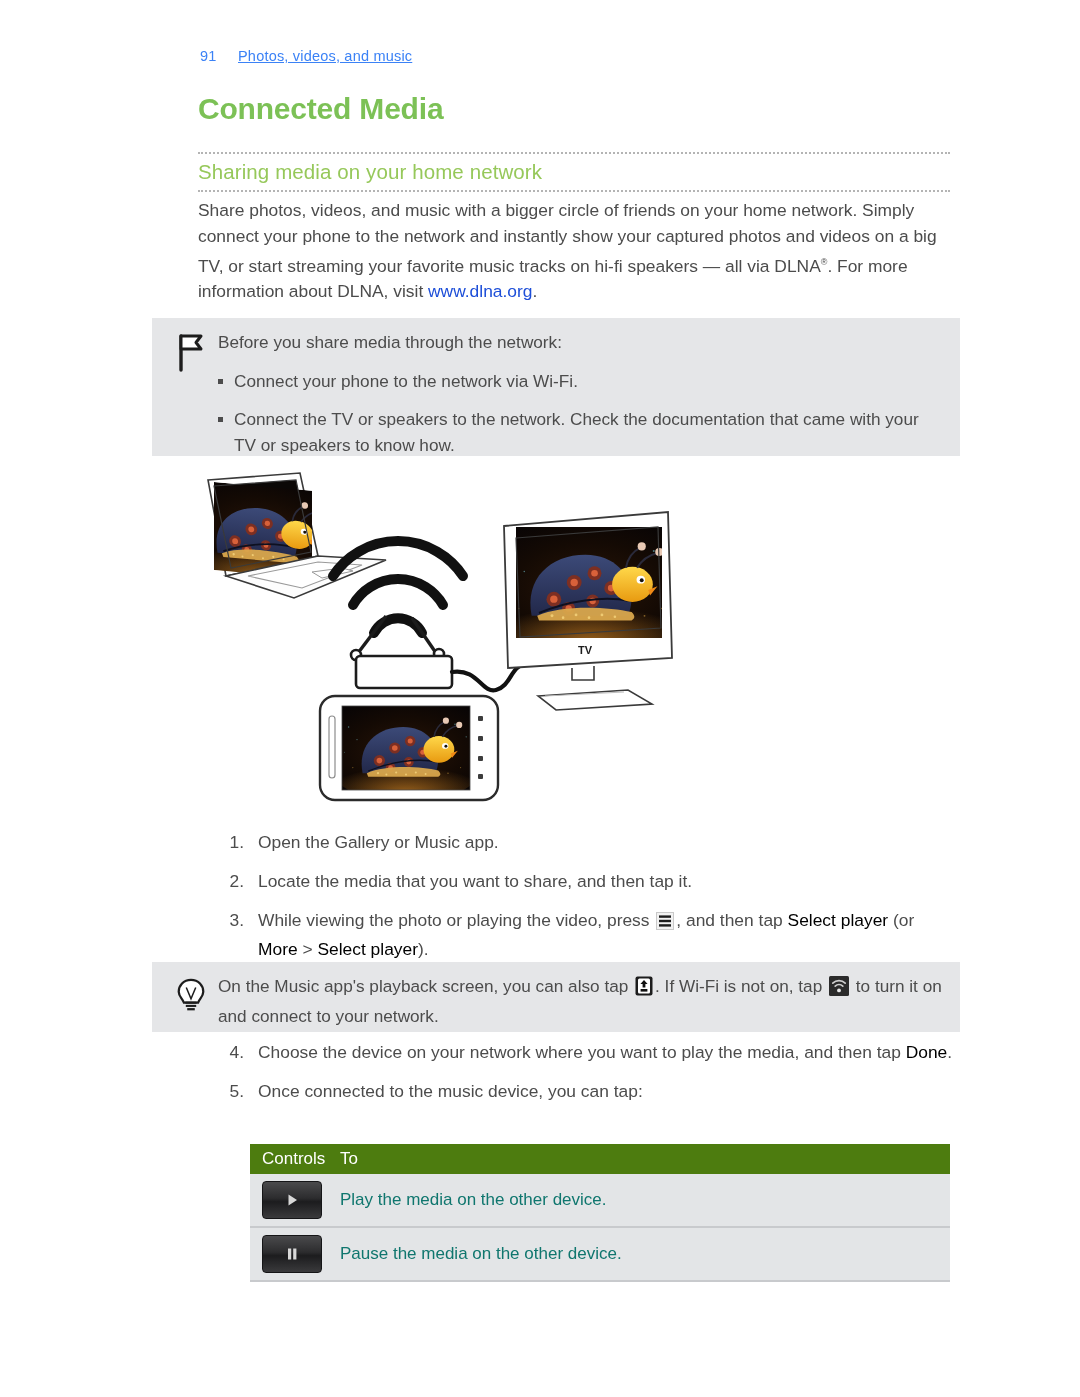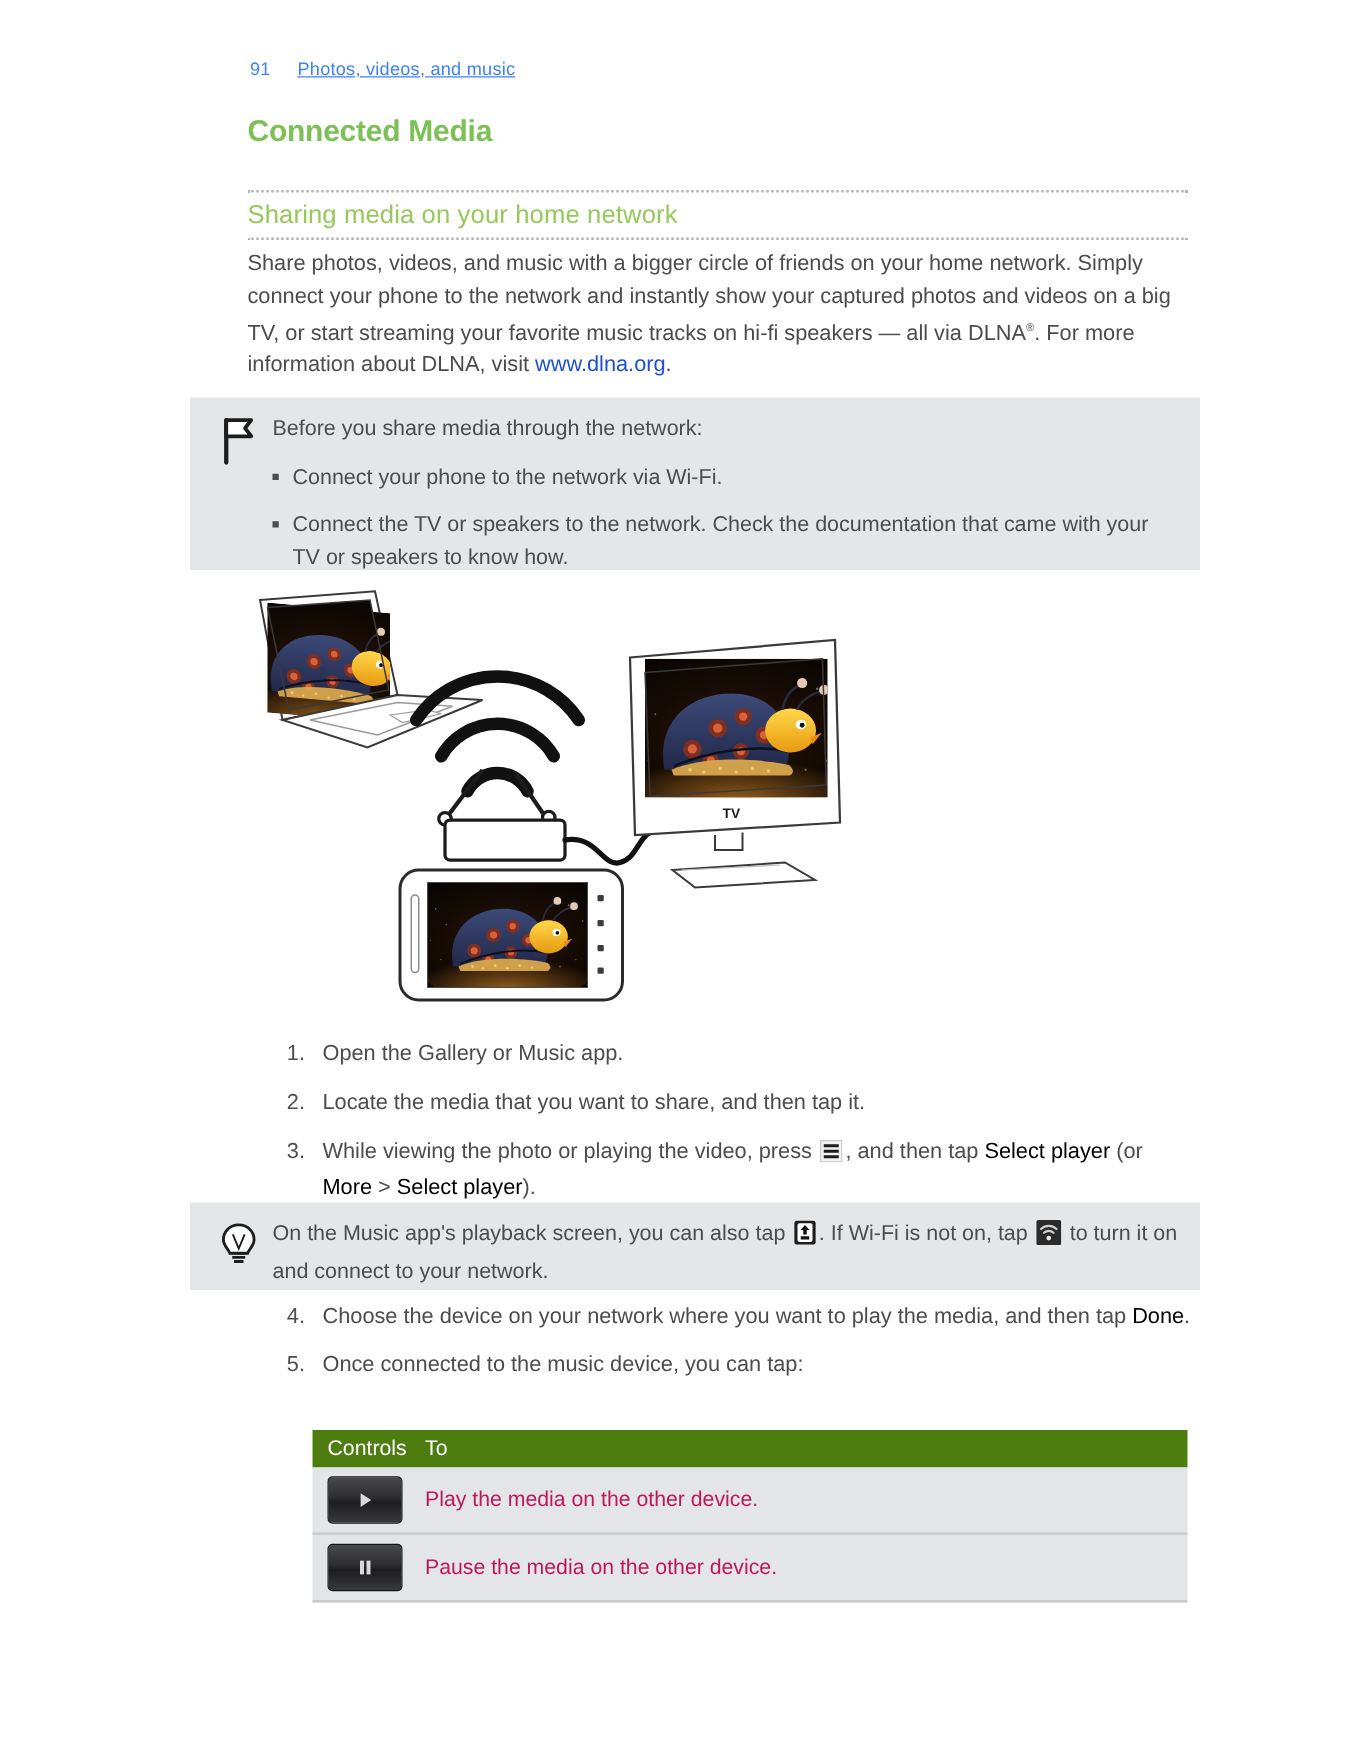--- a/index.html
+++ b/index.html
@@ -32,21 +32,21 @@
     white-space: nowrap;
     text-decoration: underline;
   }
   .runhead .pg { display: inline-block; width: 38px; }
 
   
   .h1 {
     position: absolute;
     left: 198px;
     top: 92px;
-    font-size: 24px;
+    font-size: 30px;
     font-weight: bold;
     color: #7cc156;
     letter-spacing: -0.2px;
   }
   .rule-block {
     position: absolute;
     left: 198px;
     top: 152px;
     width: 752px;
   }
@@ -176,21 +176,21 @@
   .ctable .thead .c1 { width: 78px; padding-left: 12px; }
   .ctable .thead .c2 { flex: 1; }
   .ctable .trow {
     background: #e3e5e7;
     display: flex;
     align-items: center;
     height: 52px;
     border-bottom: 2px solid #c8cacd;
   }
   .ctable .trow .c1 { width: 78px; padding-left: 12px; display: flex; align-items: center; }
-  .ctable .trow .c2 { flex: 1; color: #be185d; }
+  .ctable .trow .c2 { flex: 1; color: #0f766e; }
 
   .mediabtn {
     width: 58px;
     height: 36px;
     border-radius: 4px;
     background: linear-gradient(180deg,#4a4a4c 0%,#2c2c2e 45%,#1c1c1e 55%,#3a3a3c 100%);
     border: 1px solid #151517;
     display: flex;
     align-items: center;
     justify-content: center;

